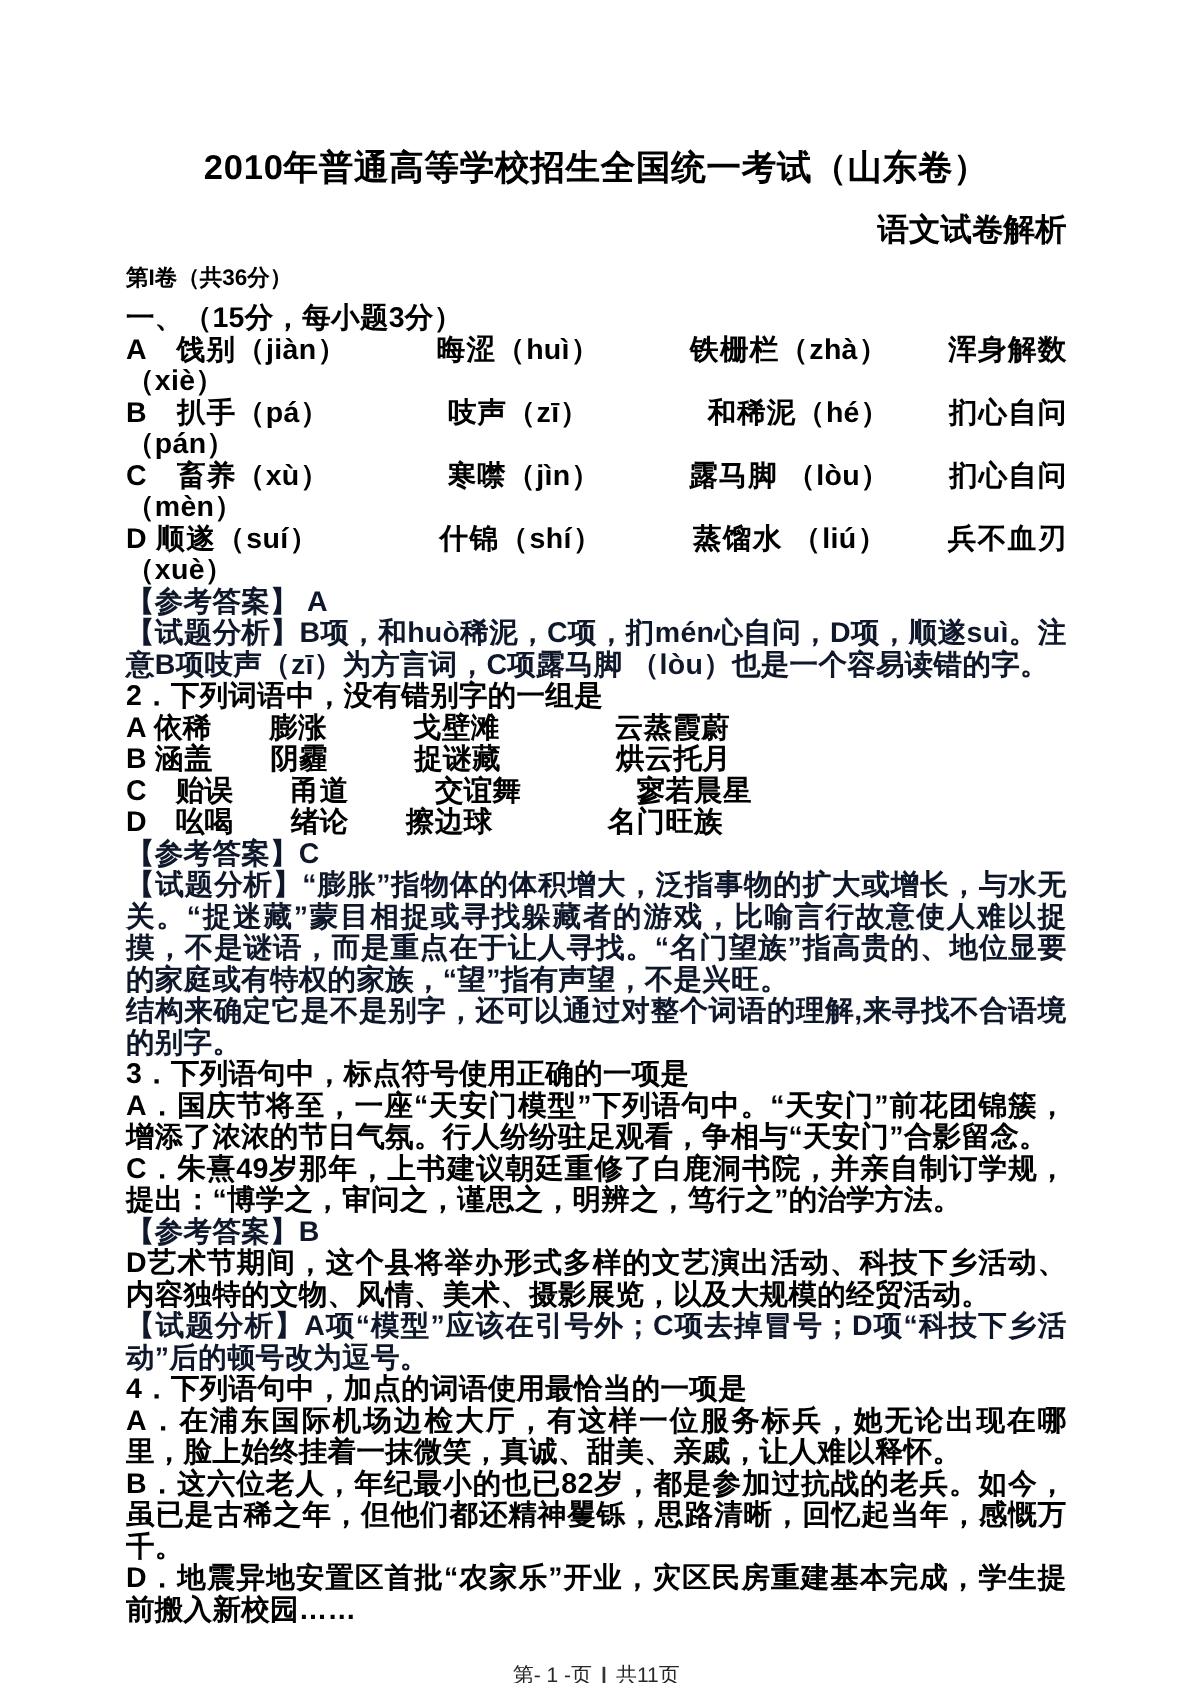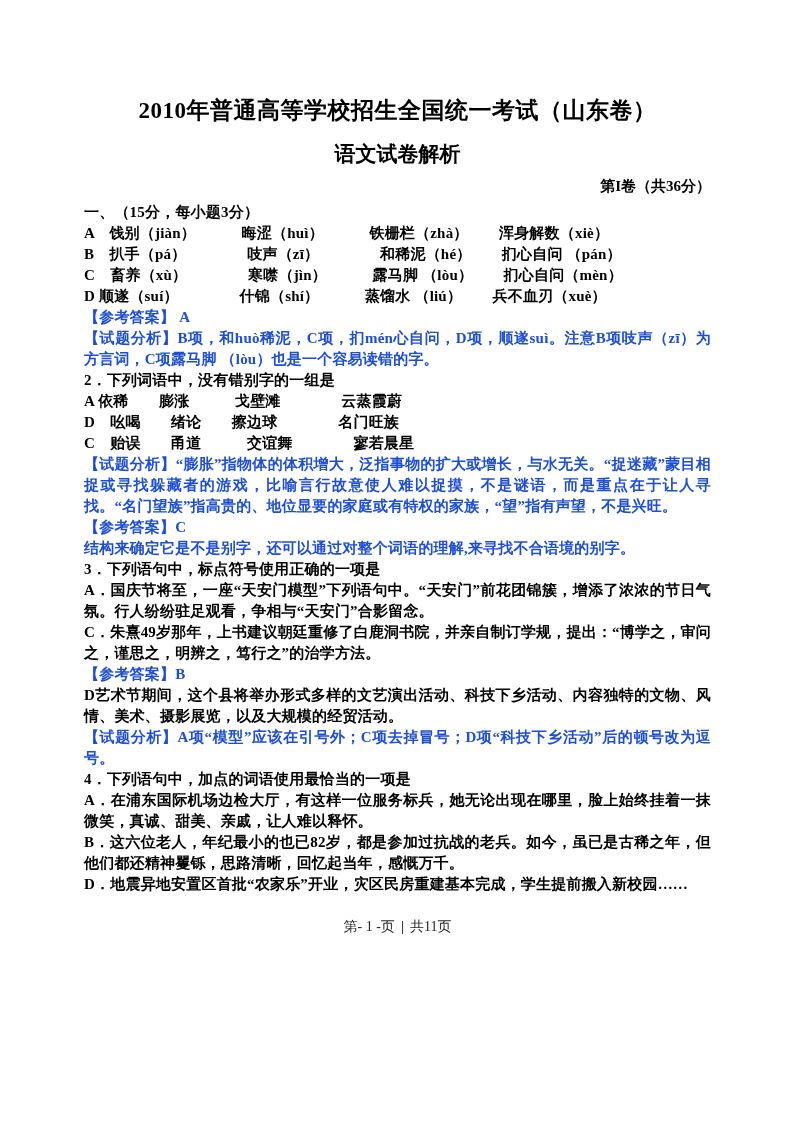--- a/index.html
+++ b/index.html
@@ -6,44 +6,44 @@
   body{
     width:793px;height:1122px;background:#ffffff;overflow:hidden;
     font-family:"Liberation Sans","DejaVu Sans",sans-serif;
     color:#000;
     -webkit-font-smoothing:antialiased;
   }
   .page{
     box-sizing:border-box;
     width:793px;height:1122px;
     padding:96px 82px 0 84px;
-    display:flex;flex-direction:column;font-family:Liberation Serif, serif;
+    display:flex;flex-direction:column;
   }
   .title{
     margin:0;text-align:center;
     font-size:23px;line-height:30px;font-weight:bold;
     letter-spacing:0.5px;
   }
   .subtitle{
-    margin:14px 0 0 0;text-align:center;
+    margin:14px 0 0 0;text-align:right;
     font-size:21px;line-height:28px;font-weight:bold;
   }
   .vol{
-    margin-top:8px;text-align:right;
+    margin-top:8px;text-align:left;
     font-size:15px;line-height:20px;font-weight:bold;
   }
   .docbody{margin-top:6px;}
   .ln{
     margin:0;
-    font-size:15px;line-height:21px;font-weight:bold;
+    font-size:19px;line-height:21px;font-weight:bold;
     text-align:justify;
     letter-spacing:0.2px;
     white-space:pre-wrap;
   }
-  .red{color:#1d4ed8;}
+  .red{color:#0f172a;}
   .footer{
     margin-top:22px;
     text-align:center;
     font-size:14px;line-height:20px;font-weight:normal;
     color:#262626;
   }
   .footer .sep{margin:0 6px;font-weight:bold;color:#333;}
   section{margin:0;padding:0;}
 </style>
 </head>
@@ -64,24 +64,25 @@
       <p class="ln">B　扒手（pá）　　　　吱声（zī）　　　　和稀泥（hé）　　扪心自问 （pán）</p>
       <p class="ln">C　畜养（xù）　　　　寒噤（jìn）　　　露马脚 （lòu）　　扪心自问（mèn）</p>
       <p class="ln">D 顺遂（suí）　　　　什锦（shí）　　　蒸馏水 （liú）　　兵不血刃（xuè）</p>
       <p class="ln red">【参考答案】 A</p>
       <p class="ln red">【试题分析】B项，和huò稀泥，C项，扪mén心自问，D项，顺遂suì。注意B项吱声（zī）为方言词，C项露马脚 （lòu）也是一个容易读错的字。</p>
     </section>
 
     <section>
       <p class="ln">2．下列词语中，没有错别字的一组是</p>
       <p class="ln">A 依稀　　膨涨　　　戈壁滩　　　　云蒸霞蔚</p>
+      <p class="ln">B 涵盖　　阴霾　　　捉谜藏　　　　烘云托月</p>
+      <p class="ln">C　贻误　　甬道　　　交谊舞　　　　寥若晨星</p>
       <p class="ln">D　吆喝　　绪论　　擦边球　　　　名门旺族</p>
-      <p class="ln">C　贻误　　甬道　　　交谊舞　　　　寥若晨星</p>
+      <p class="ln red">【参考答案】C</p>
       <p class="ln red">【试题分析】“膨胀”指物体的体积增大，泛指事物的扩大或增长，与水无关。“捉迷藏”蒙目相捉或寻找躲藏者的游戏，比喻言行故意使人难以捉摸，不是谜语，而是重点在于让人寻找。“名门望族”指高贵的、地位显要的家庭或有特权的家族，“望”指有声望，不是兴旺。</p>
-      <p class="ln red">【参考答案】C</p>
       <p class="ln red">结构来确定它是不是别字，还可以通过对整个词语的理解,来寻找不合语境的别字。</p>
     </section>
 
     <section>
       <p class="ln">3．下列语句中，标点符号使用正确的一项是</p>
       <p class="ln">A．国庆节将至，一座“天安门模型”下列语句中。“天安门”前花团锦簇，增添了浓浓的节日气氛。行人纷纷驻足观看，争相与“天安门”合影留念。</p>
       <p class="ln">C．朱熹49岁那年，上书建议朝廷重修了白鹿洞书院，并亲自制订学规，提出：“博学之，审问之，谨思之，明辨之，笃行之”的治学方法。</p>
       <p class="ln red">【参考答案】B</p>
       <p class="ln">D艺术节期间，这个县将举办形式多样的文艺演出活动、科技下乡活动、内容独特的文物、风情、美术、摄影展览，以及大规模的经贸活动。</p>
       <p class="ln red">【试题分析】A项“模型”应该在引号外；C项去掉冒号；D项“科技下乡活动”后的顿号改为逗号。</p>

